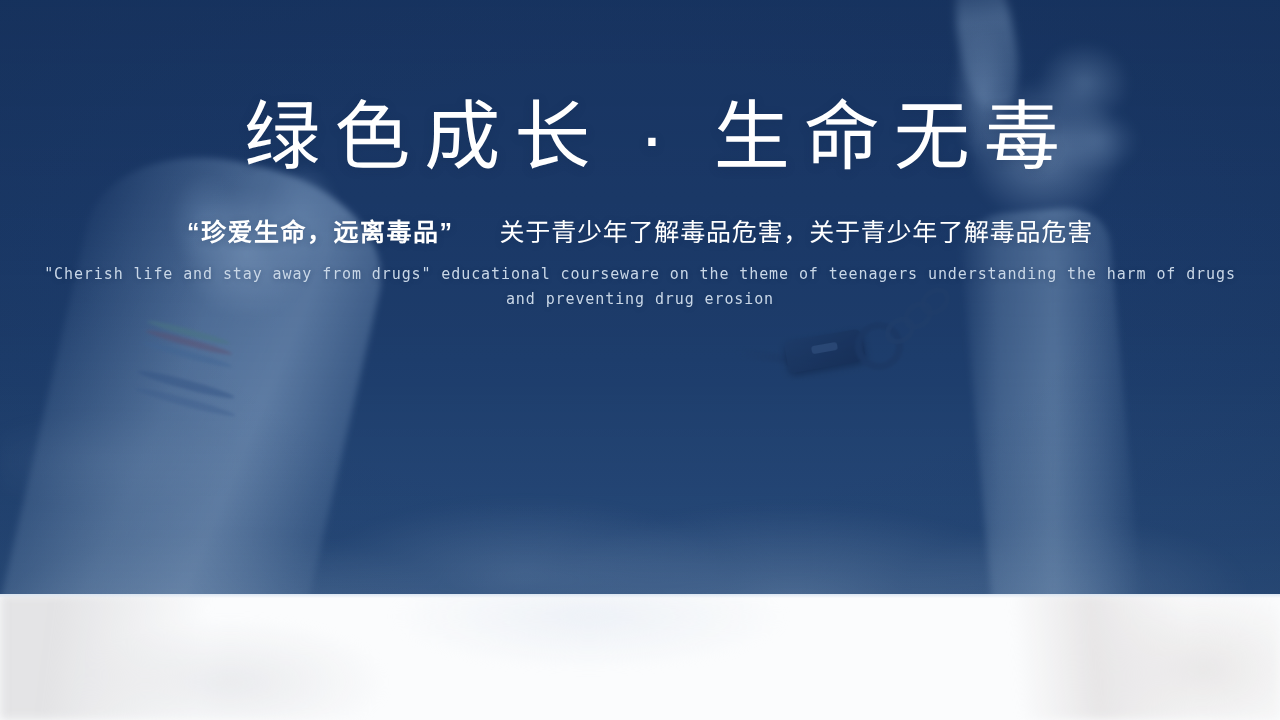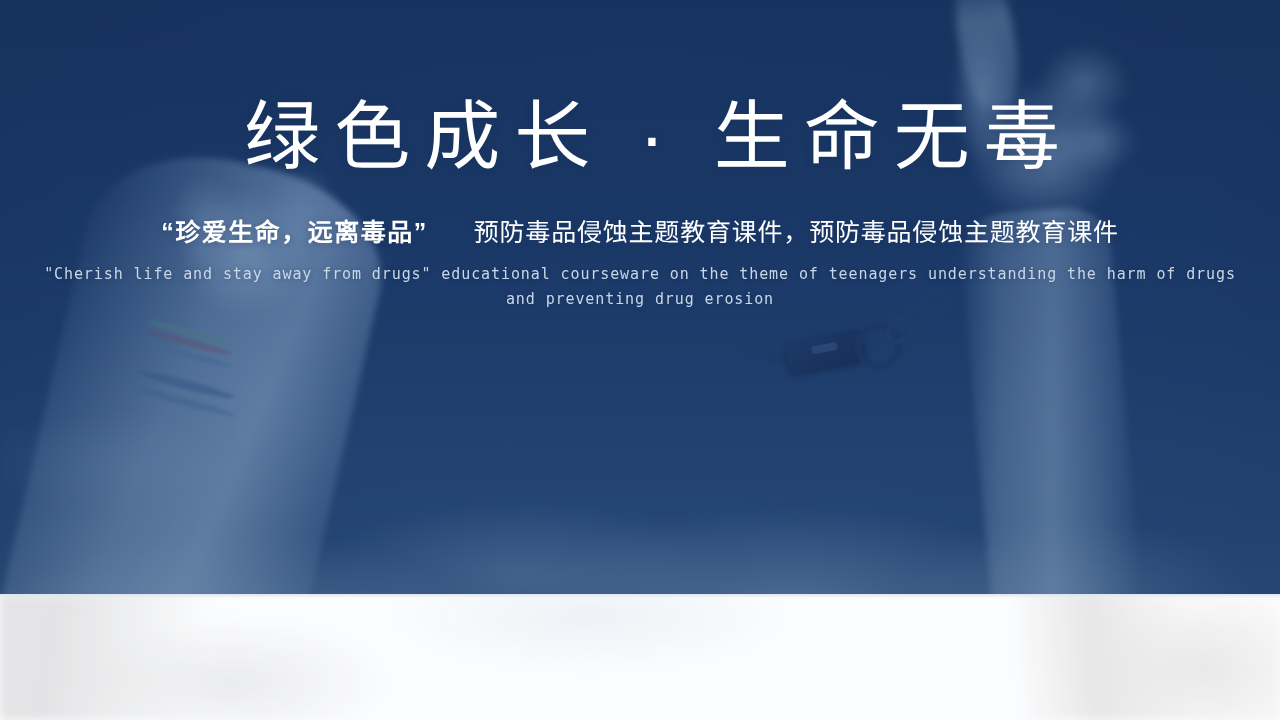--- a/index.html
+++ b/index.html
@@ -286,21 +286,21 @@
   <div class="bg-layer bg-tint"></div>
   <div class="bg-layer bg-vignette"></div>
 
   <div class="bottom-band"></div>
 
   <div class="content">
 
     <h1 class="main-title">绿色成长 · 生命无毒</h1>
 
     <p class="subtitle-row">
-      <span class="subtitle-quote">“珍爱生命，远离毒品”</span><span class="subtitle-gap"></span><span class="subtitle-desc">预防毒品侵蚀主题教育课件，预防毒品侵蚀主题教育课件</span>
+      <span class="subtitle-quote">“珍爱生命，远离毒品”</span><span class="subtitle-gap"></span><span class="subtitle-desc">关于青少年了解毒品危害，关于青少年了解毒品危害</span>
     </p>
 
     <p class="eng-caption">
       <span>"Cherish life and stay away from drugs" educational courseware on the theme of teenagers understanding the harm of</span>
       <span>drugs and preventing drug erosion</span>
     </p>
 
   </div>
 </div>
 

